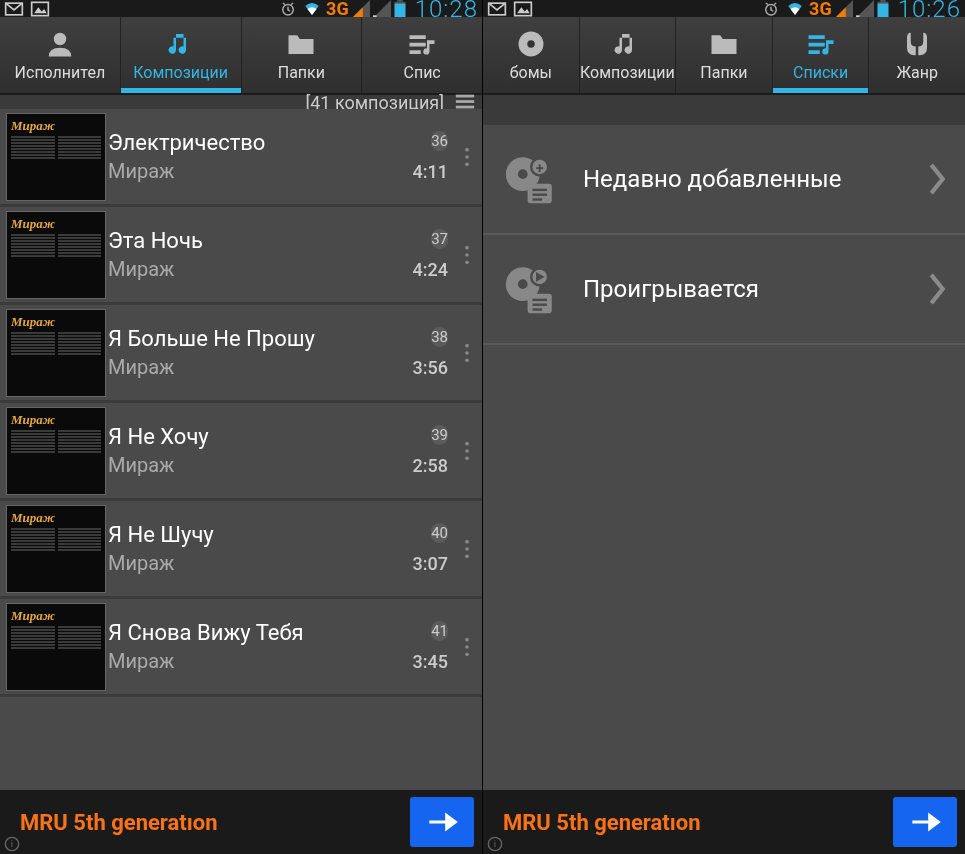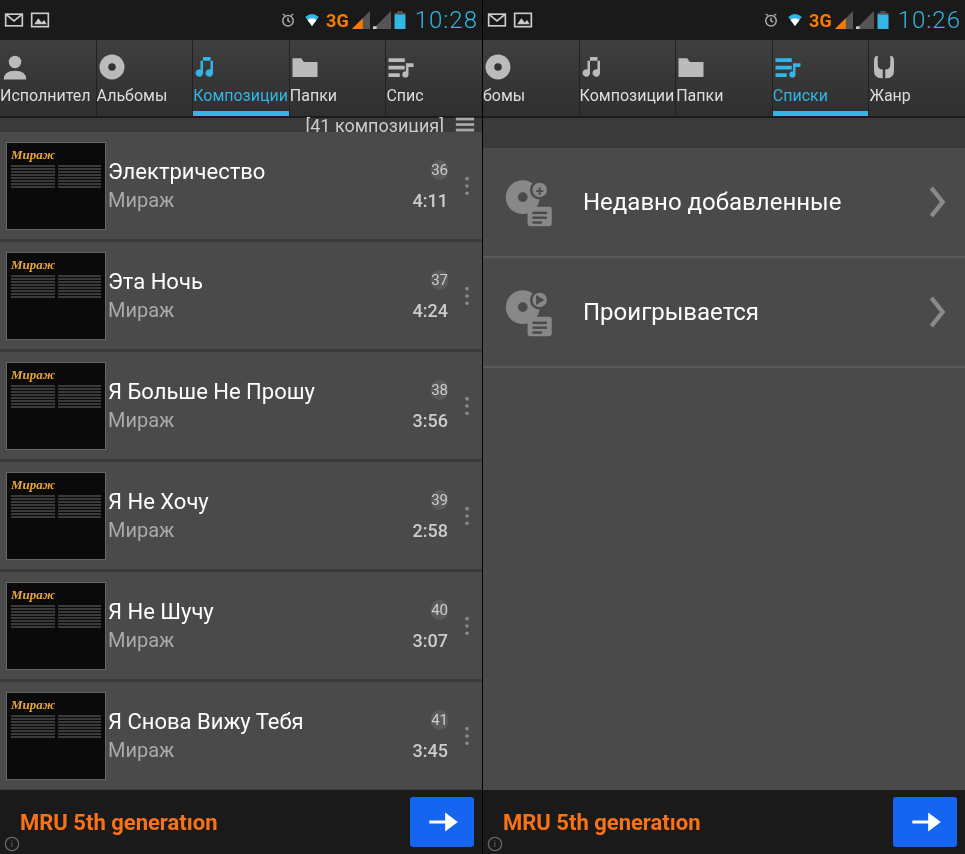--- a/index.html
+++ b/index.html
@@ -16,21 +16,21 @@
     height: 854px;
     background: #4a4a4a;
     display: flex;
     flex-direction: column;
     position: relative;
   }
   .phone + .phone { width: 483px; border-left: 1px solid #000; }
 
   
   .status-bar {
-    height: 40px;
+    height: 17px;
     background: #1a1a1a;
     display: flex;
     align-items: center;
     padding: 0 4px;
     font-size: 20px;
     color: #33b5e5;
     font-weight: 300;
   }
   .status-left { display: flex; gap: 6px; align-items: center; }
   .status-left svg { width: 20px; height: 20px; }
@@ -42,20 +42,21 @@
   .tab-bar {
     height: 78px;
     background: linear-gradient(#3f3f3f, #2f2f2f);
     display: flex;
     border-bottom: 2px solid #1b1b1b;
   }
   .tab {
     flex: 1;
     display: flex;
     flex-direction: column;
+    align-items: center;
     justify-content: center;
     gap: 4px;
     color: #ddd;
     font-size: 16px;
     border-right: 1px solid #222;
     position: relative;
     cursor: pointer;
   }
   .tab:last-child { border-right: none; }
   .tab.active { color: #33b5e5; }
@@ -82,21 +83,21 @@
     font-size: 18px;
     gap: 10px;
   }
   .count-row svg { width: 22px; height: 22px; fill: #aaa; }
 
   
   .track-list { flex: 1; overflow: hidden; }
   .track {
     display: flex;
     align-items: center;
-    height: 110px;
+    height: 98px;
     border-bottom: 3px solid #3b3b3b;
     background: #4a4a4a;
     padding-left: 6px;
   }
   .thumb {
     width: 100px;
     height: 88px;
     background: #0a0a0a;
     border: 1px solid #666;
     display: flex;
@@ -219,27 +220,20 @@
   </div>
 
   <div class="tab-bar" id="tabs-left">
       <div class="tab">
         <svg viewBox="0 0 24 24">
           <circle cx="12" cy="8" r="5"></circle>
           <path d="M3 22 Q3 15 12 15 Q21 15 21 22 Z"></path>
         </svg>
         <span class="tab-label">Исполнител</span>
       </div>
-      <div class="tab">
-        <svg viewBox="0 0 24 24">
-          <circle cx="12" cy="12" r="10"></circle>
-          <circle cx="12" cy="12" r="3" fill="#333"></circle>
-        </svg>
-        <span class="tab-label">Альбомы</span>
-      </div>
       <div class="tab active">
         <svg viewBox="0 0 24 24">
           <path d="M8 4 V17 A3 3 0 1 1 6 14 V7 H16 V17 A3 3 0 1 1 14 14 V4 Z"></path>
         </svg>
         <span class="tab-label">Композиции</span>
       </div>
       <div class="tab">
         <svg viewBox="0 0 24 24">
           <path d="M2 5 H9 L11 8 H22 V20 H2 Z"></path>
         </svg>

